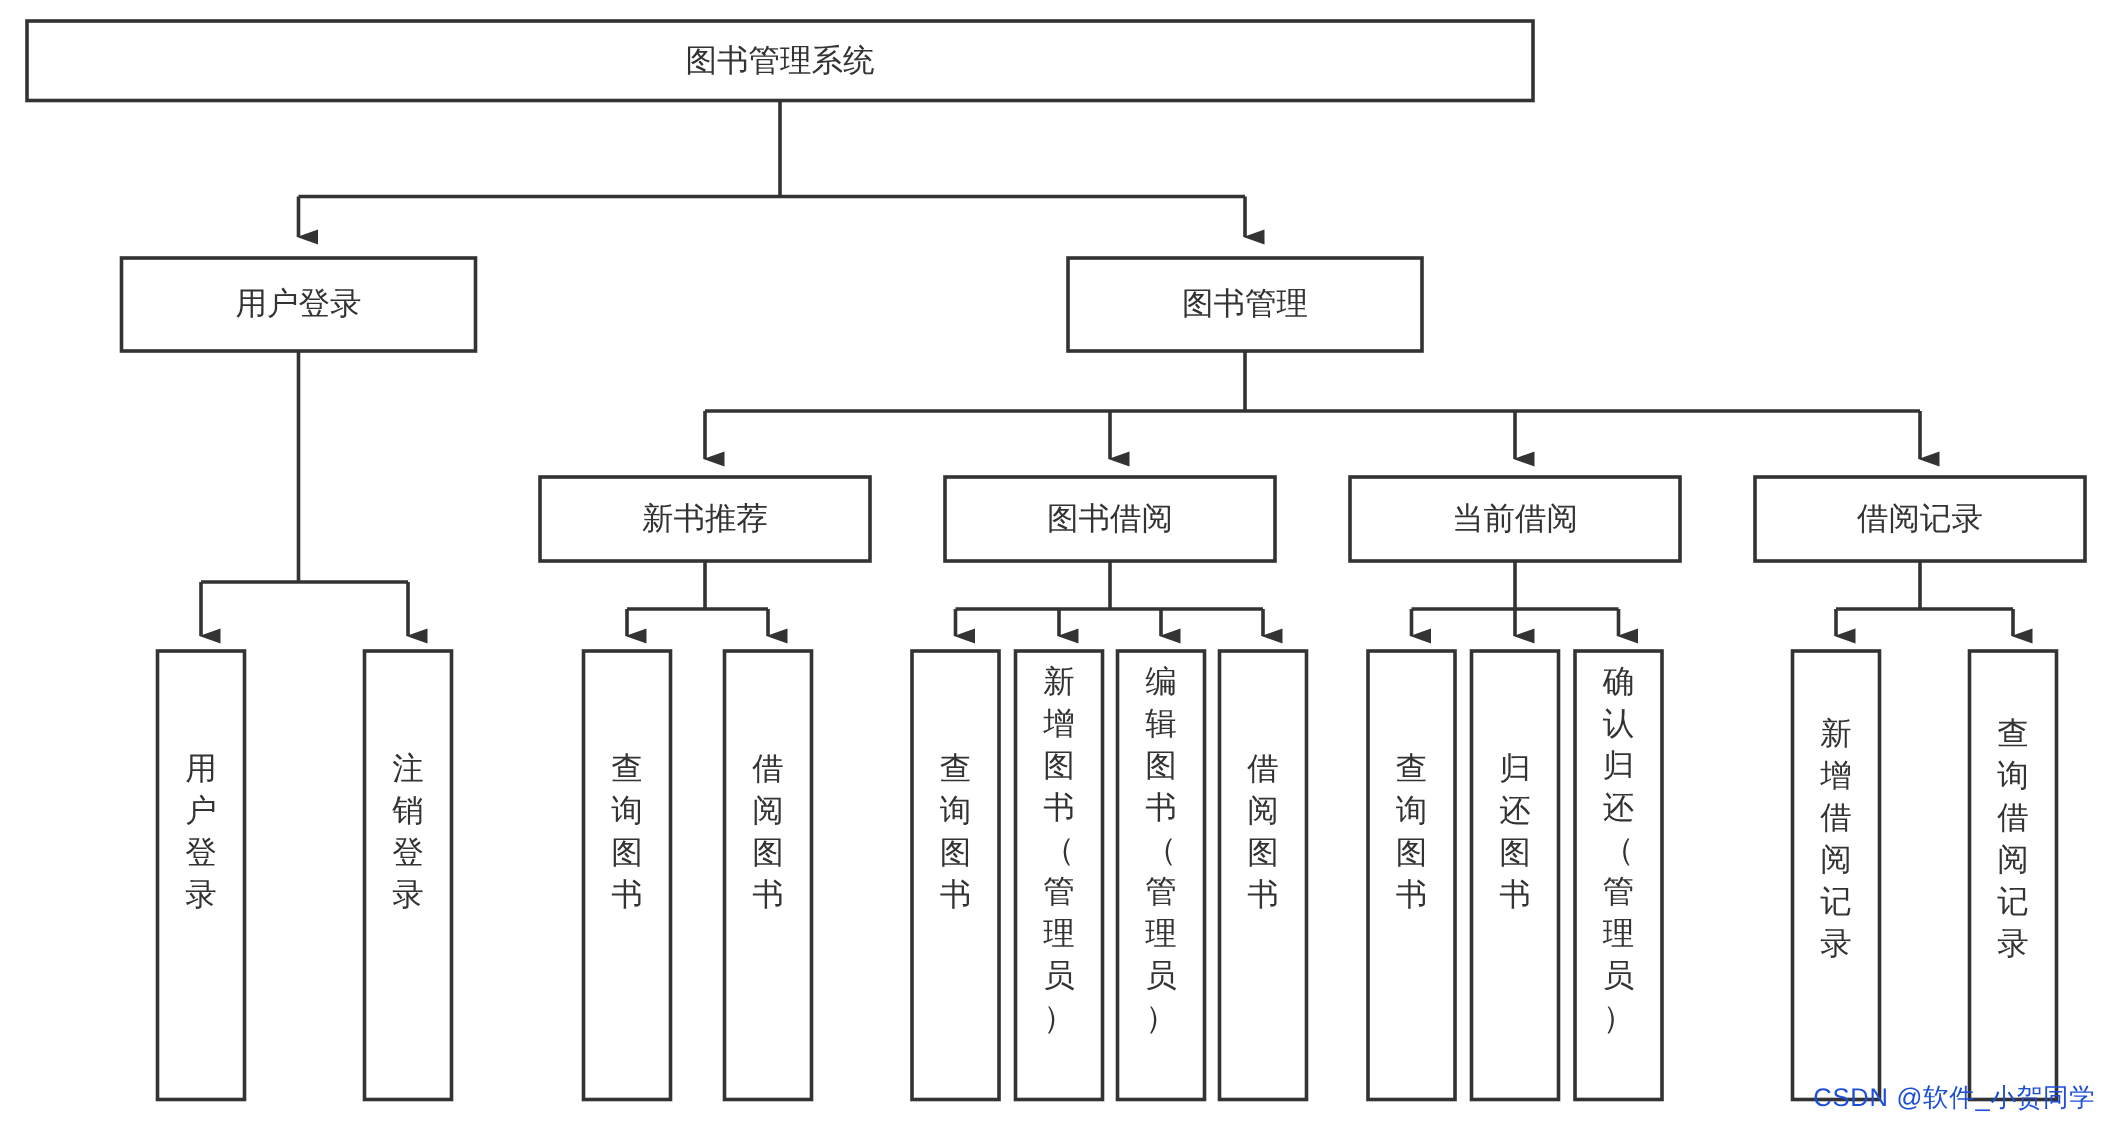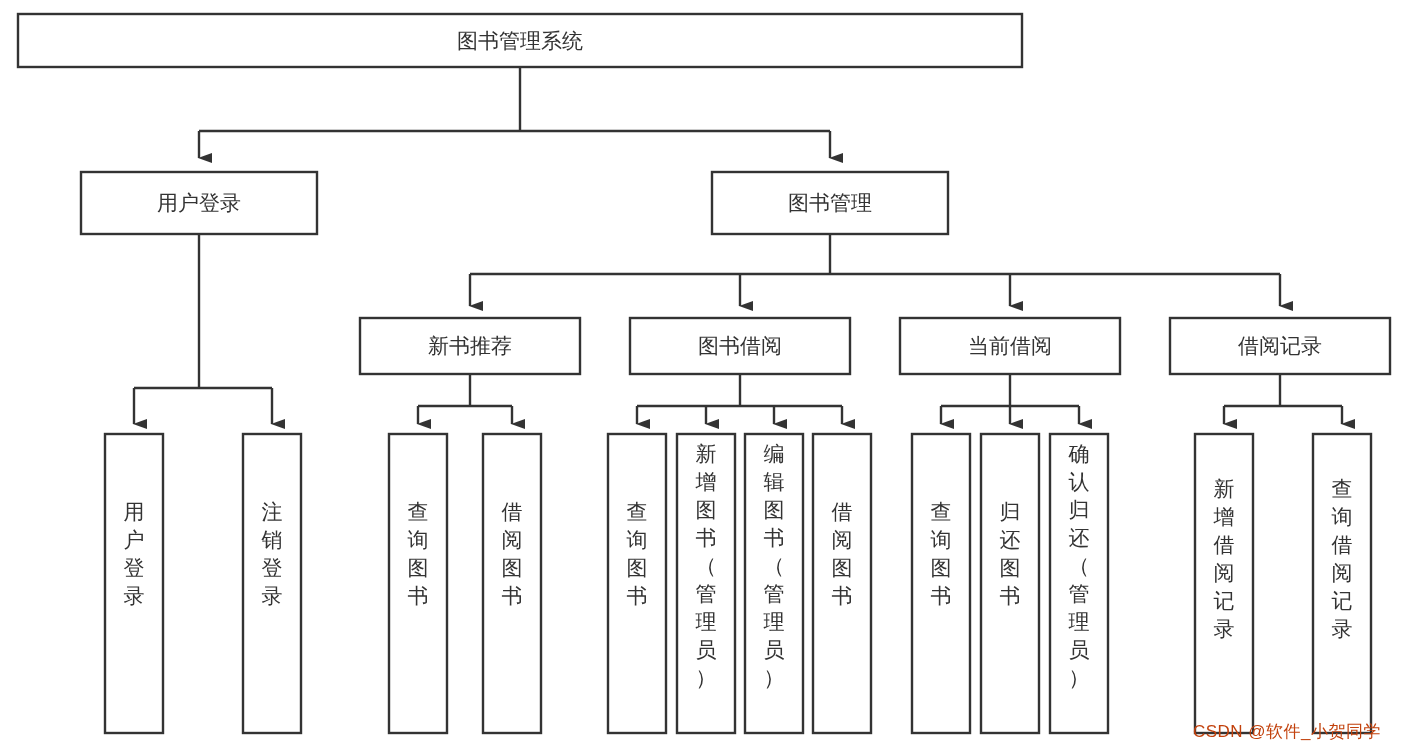--- a/index.html
+++ b/index.html
@@ -41,25 +41,25 @@
     stroke: #333333;
     stroke-width: 2.4;
     fill: none;
   }
   .arrow-head {
     fill: #333333;
     stroke: none;
   }
   .watermark {
     position: absolute;
-    right: 24px;
+    right: 8px;
     bottom: 4px;
     font-family: "Liberation Sans", "DejaVu Sans", sans-serif;
     font-size: 17px;
-    color: #c2410c;
+    color: #1d4ed8;
     letter-spacing: 0.5px;
     white-space: nowrap;
     pointer-events: none;
     margin-top: 40px;
   }
 </style>
 </head>
 <body>
 
 <svg id="diagram" viewBox="0 0 1405 747" xmlns="http://www.w3.org/2000/svg">

